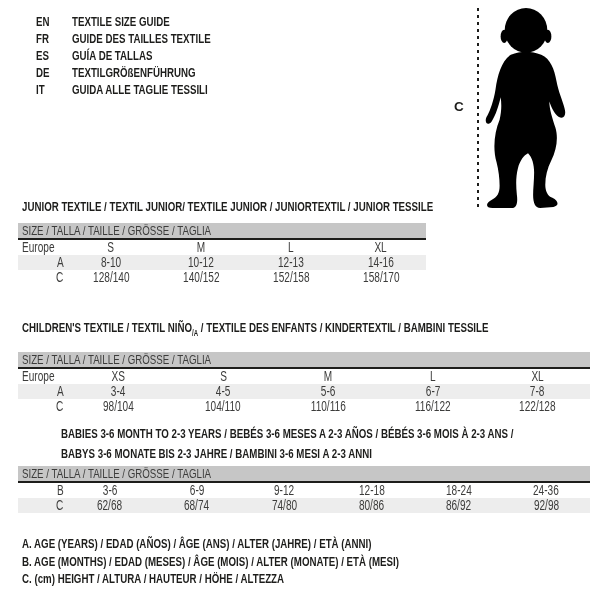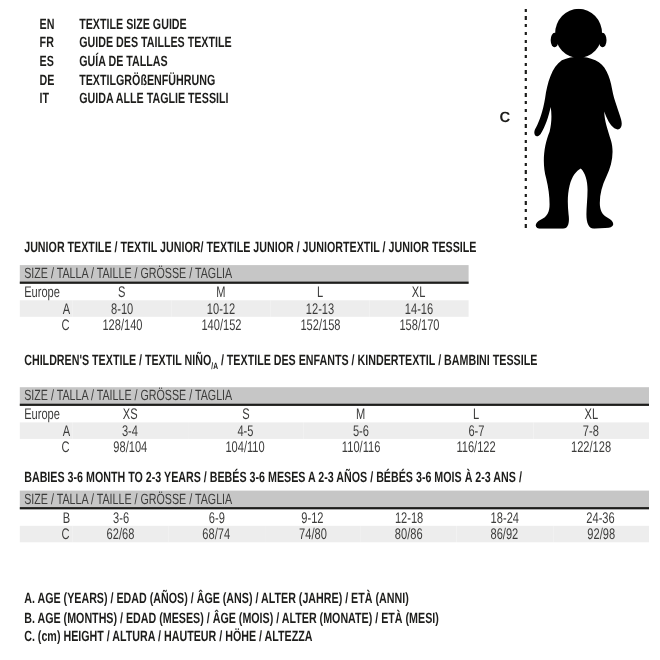--- a/index.html
+++ b/index.html
@@ -29,26 +29,26 @@
   .figure{position:absolute;left:446px;top:6px;width:150px;height:206px;}
   .c-label{position:absolute;left:8px;top:93px;font-size:13.5px;font-weight:700;}
   .vline{
     position:absolute;left:31px;top:2px;width:2px;height:202px;
     background-image:repeating-linear-gradient(to bottom,var(--ink) 0 3px,transparent 3px 7px);
   }
   .baby-svg{position:absolute;left:38px;top:2px;}
 
   
   .sec{position:absolute;left:18px;}
-  #sec1{top:217px;width:408px;}
+  #sec1{top:199px;width:408px;}
   #sec2{top:320px;width:572px;}
   #sec3{top:426px;width:572px;}
   .sec-title{padding-left:4px;font-size:13.5px;font-weight:700;line-height:15px;margin-bottom:9px;}
   #sec2 .sec-title{margin-bottom:11px;}
-  #sec3 .sec-title{margin-bottom:5px;}
+  #sec3 .sec-title{margin-bottom:5px;margin-left:39px;}
   .t-sub{vertical-align:sub;font-size:0.62em;}
 
   .size-bar{
     background:var(--bar-bg);height:15px;line-height:15px;padding-left:4px;
     border-bottom:2px solid var(--ink);
     font-size:13.5px;color:var(--table-ink);
   }
   table.size-table{border-collapse:collapse;table-layout:fixed;width:100%;}
   table.size-table td{
     height:15px;line-height:15px;padding:0;
@@ -168,20 +168,21 @@
           <td><span class="cx center">104/110</span></td>
           <td><span class="cx center">110/116</span></td>
           <td><span class="cx center">116/122</span></td>
           <td><span class="cx center">122/128</span></td>
         </tr>
       </tbody>
     </table>
   </div>
 <div class="sec" id="sec3">
     <div class="sec-title"><span class="cx">BABIES 3-6 MONTH TO 2-3 YEARS / BEBÉS 3-6 MESES A 2-3 AÑOS / BÉBÉS 3-6 MOIS À 2-3 ANS /</span></div>
+    <div class="sec-title"><span class="cx">BABYS 3-6 MONATE BIS 2-3 JAHRE / BAMBINI 3-6 MESI A 2-3 ANNI</span></div>
     <div class="size-bar"><span class="cx">SIZE / TALLA / TAILLE / GRÖSSE / TAGLIA</span></div>
     <table class="size-table">
       <tbody>
         <tr>
           <td class="lbl"><span class="cx">B</span></td>
           <td><span class="cx center">3-6</span></td>
           <td><span class="cx center">6-9</span></td>
           <td><span class="cx center">9-12</span></td>
           <td><span class="cx center">12-18</span></td>
           <td><span class="cx center">18-24</span></td>

